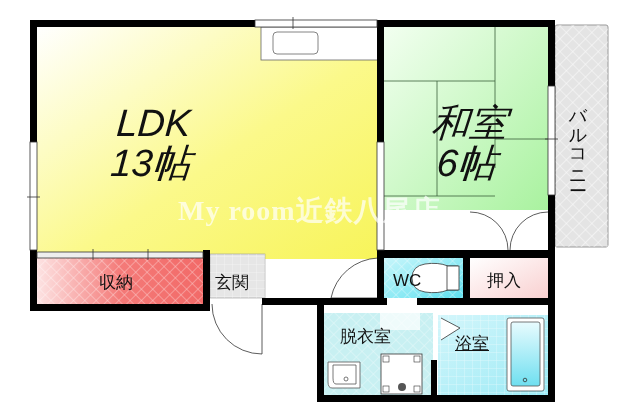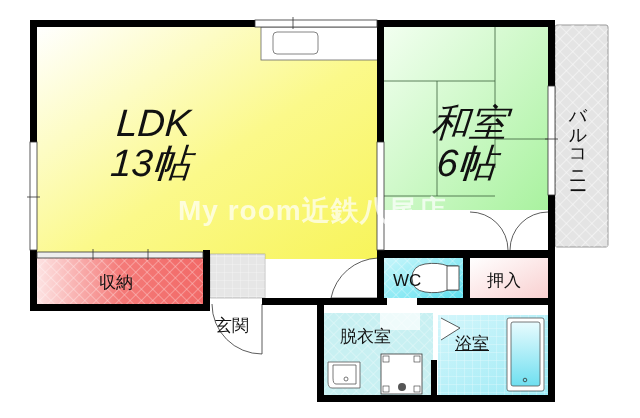--- a/index.html
+++ b/index.html
@@ -4,21 +4,21 @@
 <style>
   html, body { margin: 0; padding: 0; background: #ffffff; }
   body { width: 640px; height: 418px; overflow: hidden; position: relative; font-family: "DejaVu Sans", sans-serif; }
   #plan { position: absolute; left: 0; top: 0; width: 640px; height: 418px; }
   .lbl { position: absolute; color: #111; white-space: nowrap; line-height: 1; }
   .big { font-family: "Liberation Sans", sans-serif; font-style: italic; font-size: 38px; text-align: center; transform: skewX(-4deg); }
   .big div { line-height: 40px; }
   .small { font-family: "DejaVu Sans", sans-serif; font-size: 17px; }
   .wc { font-family: "Liberation Sans", sans-serif; font-size: 17px; text-align: center; }
   .vert { font-family: "DejaVu Sans", sans-serif; font-size: 18px; writing-mode: vertical-rl; letter-spacing: 1px; }
-  .wm { position: absolute; left: 178px; top: 192px; font-family: Liberation Sans, sans-serif; font-size: 28px; font-weight: bold; color: rgba(255,255,255,0.7); letter-spacing: 1px; white-space: nowrap; }
+  .wm { position: absolute; left: 178px; top: 192px; font-family: Liberation Serif, serif; font-size: 28px; font-weight: bold; color: rgba(255,255,255,0.7); letter-spacing: 1px; white-space: nowrap; }
 </style>
 </head>
 <body>
 
 <svg id="plan" viewBox="0 0 640 418" xmlns="http://www.w3.org/2000/svg">
   <defs>
     <linearGradient id="gLdk" x1="0" y1="0" x2="1" y2="1">
       <stop offset="0" stop-color="#ffffff"></stop>
       <stop offset="0.55" stop-color="#fbf98a"></stop>
       <stop offset="1" stop-color="#f7f45a"></stop>
@@ -155,19 +155,19 @@
 <div class="lbl big" style="left:112px; top:103px;">
   <div>LDK</div>
   <div>13帖</div>
 </div>
 <div class="lbl big" style="left:430px; top:103px;">
   <div>和室</div>
   <div>6帖</div>
 </div>
 <div class="lbl vert" style="left:569px; top:95px;">バルコニー</div>
 <div class="lbl small" style="left:99px; top:274px;text-align:right;">収納</div>
-<div class="lbl small" style="left:215px; top:274px;margin-top:43px;">玄関</div>
+<div class="lbl small" style="left:215px; top:274px;">玄関</div>
 <div class="lbl wc" style="left:393px; top:272px;">WC</div>
 <div class="lbl small" style="left:487px; top:272px;">押入</div>
 <div class="lbl small" style="left:340px; top:328px;">脱衣室</div>
 <div class="lbl small" style="left:455px; top:335px;text-decoration:underline;">浴室</div>
 
 <div class="wm">My room近鉄八尾店</div>
 
 </body></html>

